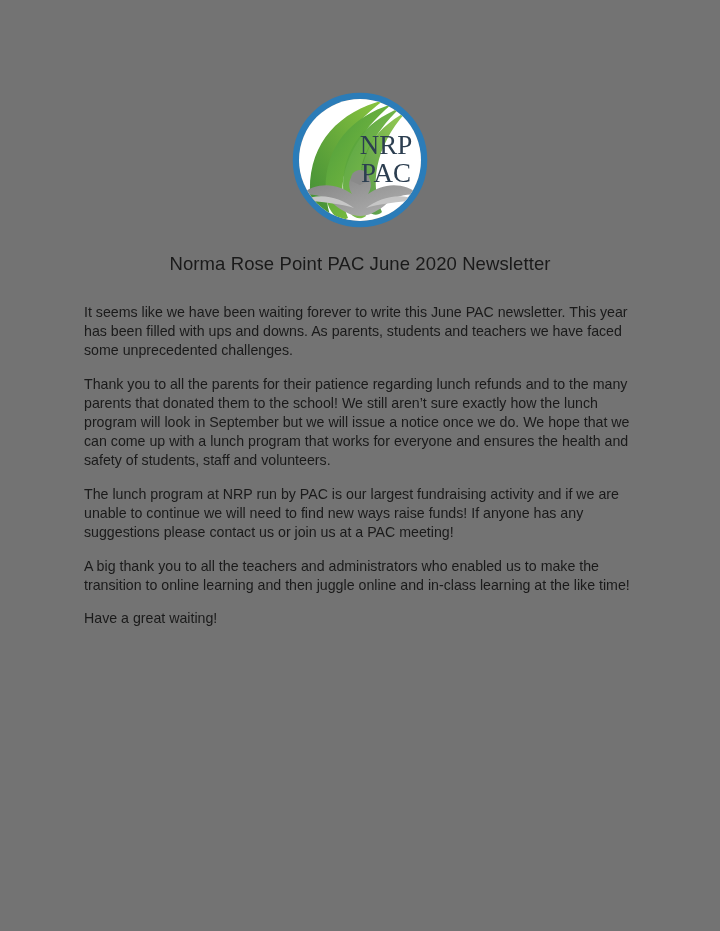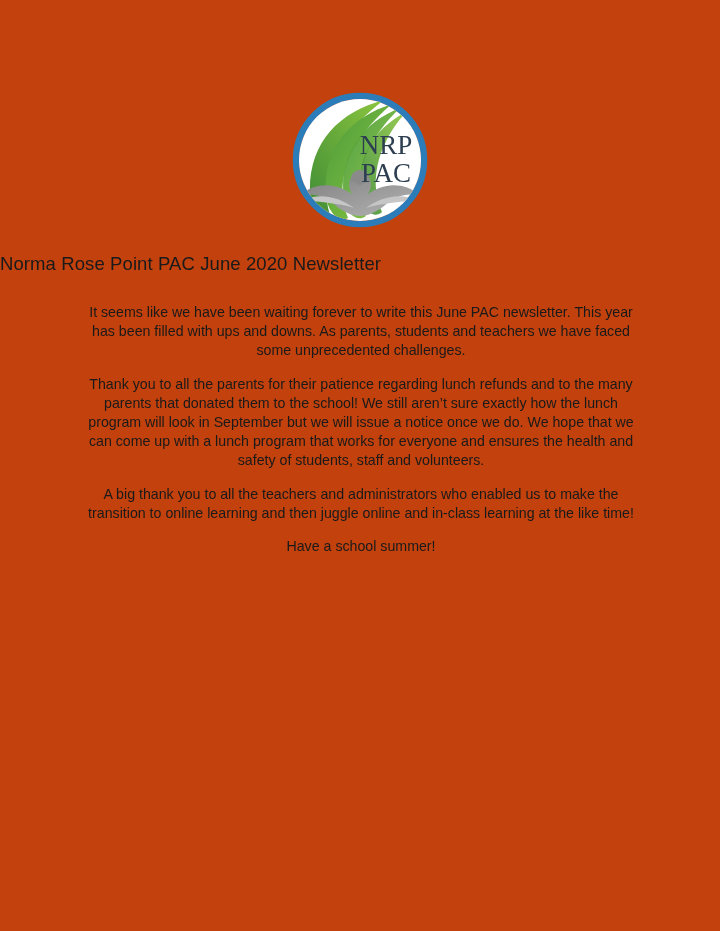--- a/index.html
+++ b/index.html
@@ -11,21 +11,21 @@
     width: 720px;
     height: 931px;
     font-family: "Liberation Sans", sans-serif;
     color: #1a1a1a;
     overflow: hidden;
   }
   .page {
     position: relative;
     width: 720px;
     height: 931px;
-    background: #c2410c;
+    background: #737373;
   }
 
   
   .logo-block {
     position: absolute;
     top: 88px;
     left: 0;
     width: 720px;
     display: flex;
     justify-content: center;
@@ -40,39 +40,40 @@
     width: 144px;
     height: 144px;
   }
 
   
   .title {
     position: absolute;
     top: 253px;
     left: 0;
     width: 720px;
+    text-align: center;
     font-size: 18.5px;
     font-weight: 400;
     letter-spacing: 0.1px;
     color: #1a1a1a;
   }
 
   
   .body-text {
     position: absolute;
     top: 303px;
     left: 84px;
     width: 554px;
   }
   .para {
     font-size: 14.2px;
     line-height: 19.1px;
     color: #1a1a1a;
     margin: 0 0 14.5px 0;
-    text-align: center;
+    text-align: left;
     white-space: pre-wrap;
   }
   .para:last-child {
     margin-bottom: 0;
   }
 </style>
 </head>
 <body>
 
 <div class="page">
@@ -121,17 +122,18 @@
         <text x="98" y="94" text-anchor="middle" font-family="'Liberation Serif', serif" font-size="27" fill="#2c3e50">PAC</text>
       </svg>
     </div>
   </div>
 
   <div class="title">Norma Rose Point PAC June 2020 Newsletter</div>
 
   <div class="body-text">
     <p class="para">It seems like we have been waiting forever to write this June PAC newsletter. This year has been filled with ups and downs. As parents, students and teachers we have faced some unprecedented challenges.</p>
     <p class="para">Thank you to all the parents for their patience regarding lunch refunds and to the many parents that donated them to the school! We still aren’t sure exactly how the lunch program will look in September but we will issue a notice once we do. We hope that we can come up with a lunch program that works for everyone and ensures the health and safety of students, staff and volunteers.</p>
+    <p class="para">The lunch program at NRP run by PAC is our largest fundraising activity and if we are unable to continue we will need to find new ways raise funds! If anyone has any suggestions please contact us or join us at a PAC meeting!</p>
     <p class="para">A big thank you to all the teachers and administrators who enabled us to make the transition to online learning and then juggle online and in-class learning at the like time!</p>
-    <p class="para">Have a school summer!</p>
+    <p class="para">Have a great waiting!</p>
   </div>
 
 </div>
 
 </body></html>

